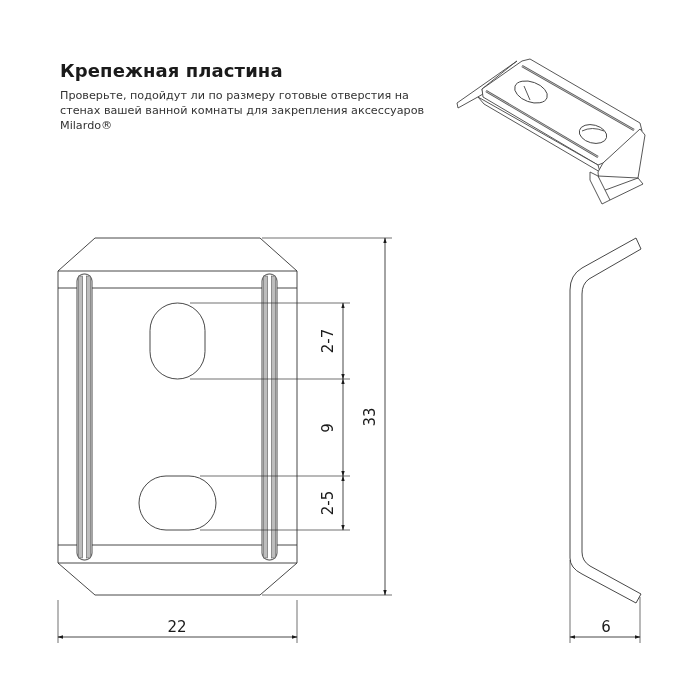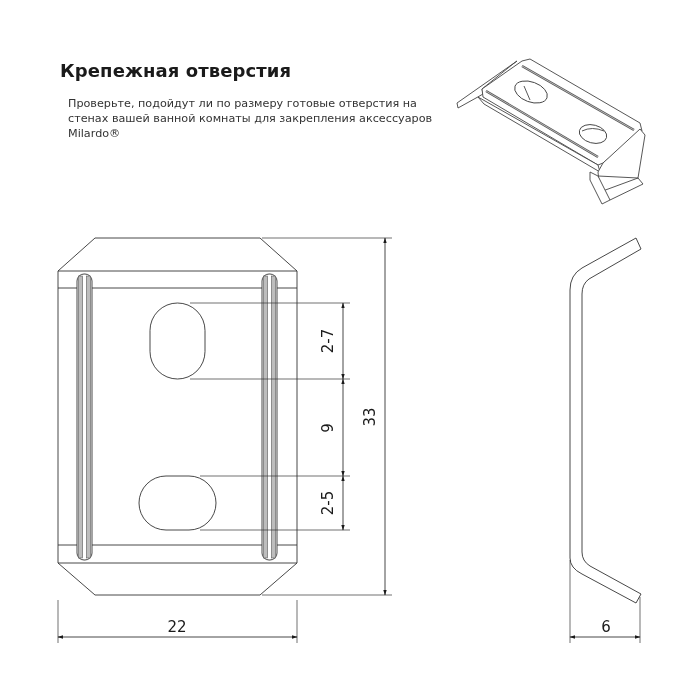--- a/index.html
+++ b/index.html
@@ -1,28 +1,28 @@
 <!DOCTYPE html>
 <html><head>
 <meta charset="utf-8">
 <style>
   html, body { margin: 0; padding: 0; background: #ffffff; }
   body { width: 700px; height: 700px; position: relative; overflow: hidden;
          font-family: "DejaVu Sans", sans-serif; color: #1a1a1a; }
   .title { position: absolute; left: 60px; top: 60px; font-size: 18px; font-weight: bold;
            color: #1a1a1a; letter-spacing: 0.1px; margin: 0; }
   .desc { position: absolute; left: 60px; top: 88px; width: 380px; font-size: 11.2px;
-          line-height: 15px; color: #333333; margin: 8px; }
+          line-height: 15px; color: #333333; margin: 0; }
   svg.drawing { position: absolute; left: 0; top: 0; }
   .dim-text { font-family: "DejaVu Sans", sans-serif; font-size: 15px; fill: #1a1a1a; }
 </style>
 </head>
 <body>
 
-<h1 class="title">Крепежная отверстия</h1>
+<h1 class="title">Крепежная пластина</h1>
 <p class="desc">Проверьте, подойдут ли по размеру готовые отверстия на стенах вашей ванной комнаты для закрепления аксессуаров Milardo®</p>
 
 <svg class="drawing" width="700" height="700" viewBox="0 0 700 700" xmlns="http://www.w3.org/2000/svg">
   <defs>
     <marker id="arr" viewBox="0 0 10 10" refX="9" refY="5" markerWidth="7" markerHeight="7" orient="auto-start-reverse">
       <path d="M0,2 L10,5 L0,8 z" fill="#1a1a1a"></path>
     </marker>
   </defs>
 
   <g fill="none" stroke="#444" stroke-width="0.9" stroke-linejoin="round">

